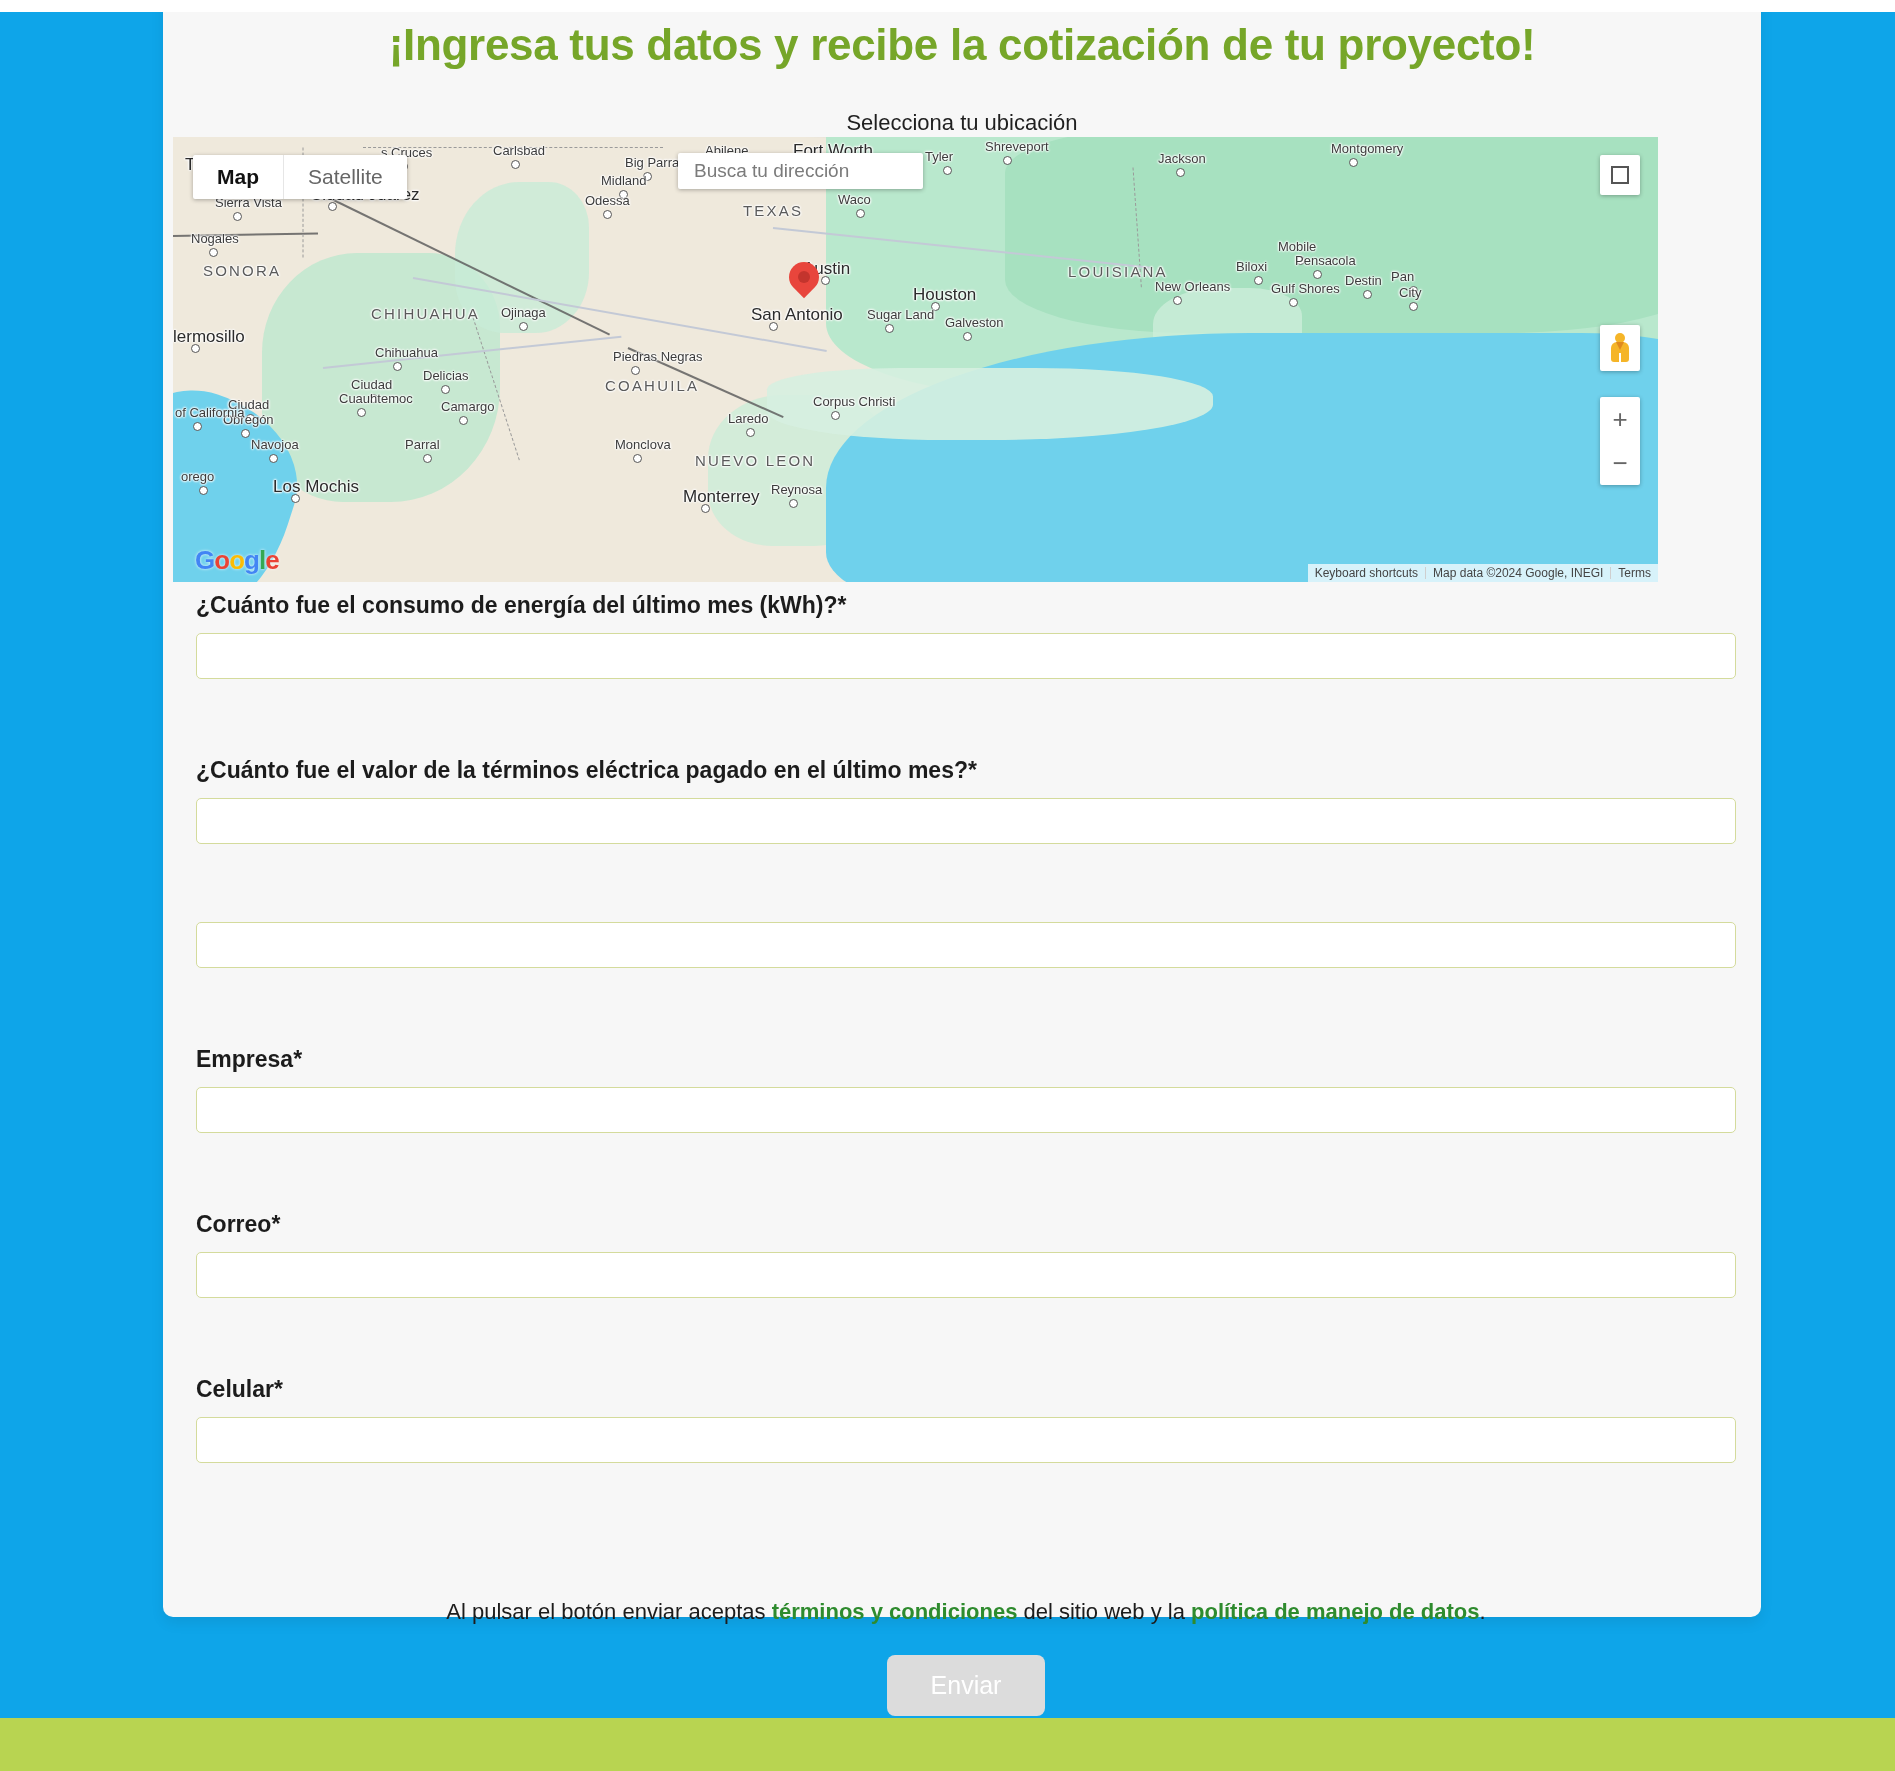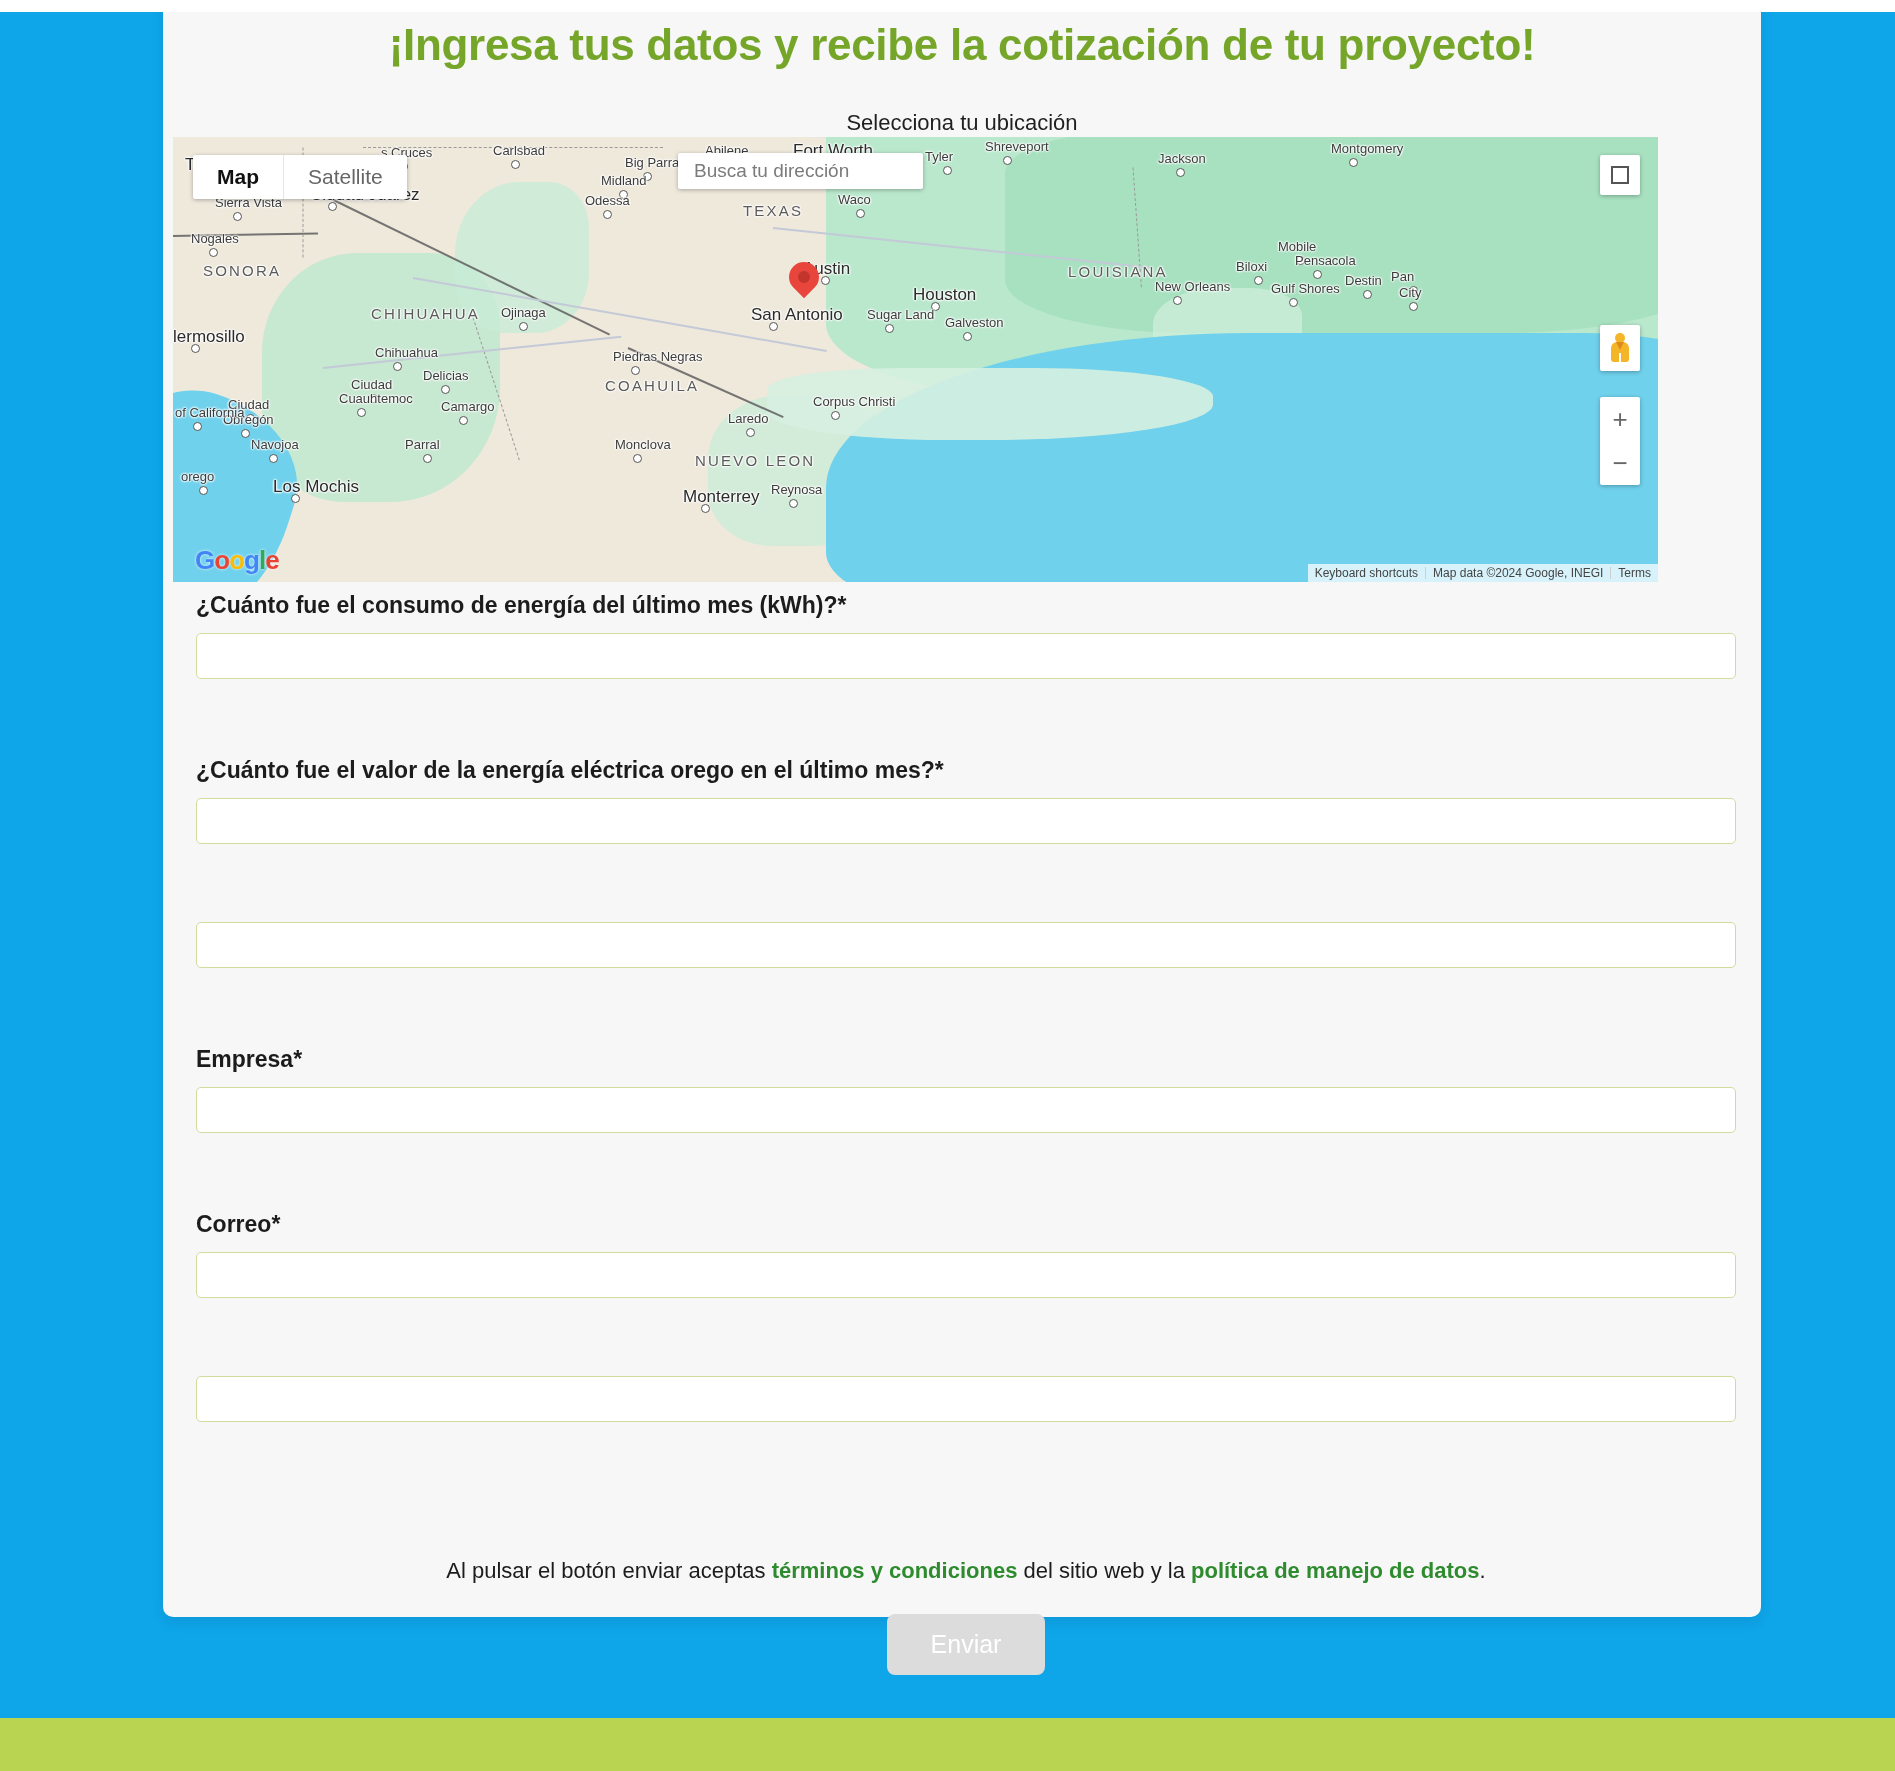--- a/index.html
+++ b/index.html
@@ -553,29 +553,29 @@
         <div class="zbtn">+</div>
         <div class="zdiv"></div>
         <div class="zbtn">−</div>
       </div>
     </div>
 
     <div class="form">
       <div id="field-list">
           <div class="field"><div class="field-label">¿Cuánto fue el consumo de energía del último mes (kWh)?*</div><input type="text" class="field-input" placeholder="" style=""></div>
           <div class="spacer-a"></div>
-          <div class="field"><div class="field-label">¿Cuánto fue el valor de la energía eléctrica orego en el último mes?*</div><input type="text" class="field-input" placeholder="" style=""></div>
+          <div class="field"><div class="field-label">¿Cuánto fue el valor de la términos eléctrica pagado en el último mes?*</div><input type="text" class="field-input" placeholder="" style=""></div>
           <div class="spacer-a"></div>
           <div class="field"><input type="text" class="field-input" placeholder="" style=""></div>
           <div class="spacer-a"></div>
           <div class="field"><div class="field-label">Empresa*</div><input type="text" class="field-input" placeholder="" style=""></div>
           <div class="spacer-a"></div>
           <div class="field"><div class="field-label">Correo*</div><input type="text" class="field-input" placeholder="" style=""></div>
           <div class="spacer-a"></div>
-          <div class="field"><input type="text" class="field-input" placeholder="" style=""></div>
+          <div class="field"><div class="field-label">Celular*</div><input type="text" class="field-input" placeholder="" style=""></div>
           <div class="spacer-a"></div>
         </div>
 
       <div class="terms">
         <span>Al pulsar el botón enviar aceptas </span><a href="#">términos y condiciones</a><span> del sitio web y la </span><a href="#">política de manejo de datos</a><span>.</span>
       </div>
 
       <div class="submit-wrap">
         <button class="submit-btn">Enviar</button>
       </div>

